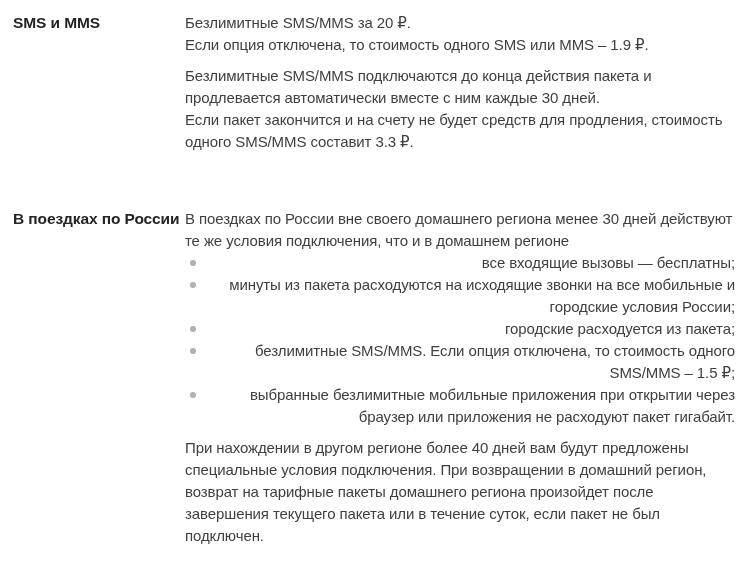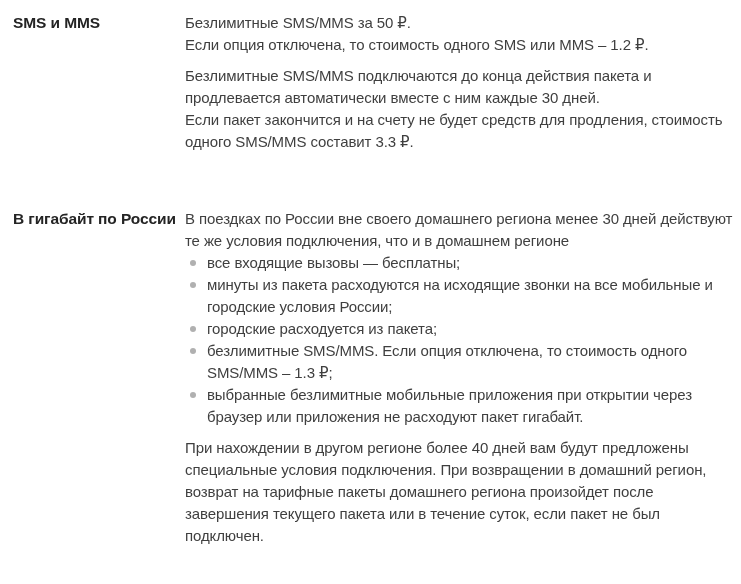--- a/index.html
+++ b/index.html
@@ -41,20 +41,21 @@
     font-size: 15px;
     line-height: 22px;
     letter-spacing: -0.1px;
   }
   .block + .block {
     margin-top: 9px;
   }
   .block--list {
     margin-top: 0 !important;
     list-style: none;
+    text-align: right;
   }
   .item {
     position: relative;
     padding-left: 22px;
   }
   .dot {
     position: absolute;
     left: 5px;
     top: 8px;
     width: 6px;
@@ -64,40 +65,40 @@
   }
 </style>
 </head>
 <body>
 
 <main class="page">
     <section class="row">
     <h2 class="label">SMS и MMS</h2>
     <div class="content">
         <div class="block block--p">
-          <div class="line">Безлимитные SMS/MMS за 50 ₽.</div>
-          <div class="line">Если опция отключена, то стоимость одного SMS или MMS – 1.2 ₽.</div>
+          <div class="line">Безлимитные SMS/MMS за 20 ₽.</div>
+          <div class="line">Если опция отключена, то стоимость одного SMS или MMS – 1.9 ₽.</div>
         </div>
         <div class="block block--p">
           <div class="line">Безлимитные SMS/MMS подключаются до конца действия пакета и продлевается автоматически вместе с ним каждые 30 дней.</div>
           <div class="line">Если пакет закончится и на счету не будет средств для продления, стоимость одного SMS/MMS составит 3.3 ₽.</div>
         </div>
       </div>
   </section>
     <section class="row">
-    <h2 class="label">В гигабайт по России</h2>
+    <h2 class="label">В поездках по России</h2>
     <div class="content">
         <div class="block block--p">
           <div class="line">В поездках по России вне своего домашнего региона менее 30 дней действуют те же условия подключения, что и в домашнем регионе</div>
         </div>
         <ul class="block block--list">
           <li class="item"><span class="dot"></span><span class="item-text">все входящие вызовы — бесплатны;</span></li>
           <li class="item"><span class="dot"></span><span class="item-text">минуты из пакета расходуются на исходящие звонки на все мобильные и городские условия России;</span></li>
           <li class="item"><span class="dot"></span><span class="item-text">городские расходуется из пакета;</span></li>
-          <li class="item"><span class="dot"></span><span class="item-text">безлимитные SMS/MMS. Если опция отключена, то стоимость одного SMS/MMS – 1.3 ₽;</span></li>
+          <li class="item"><span class="dot"></span><span class="item-text">безлимитные SMS/MMS. Если опция отключена, то стоимость одного SMS/MMS – 1.5 ₽;</span></li>
           <li class="item"><span class="dot"></span><span class="item-text">выбранные безлимитные мобильные приложения при открытии через браузер или приложения не расходуют пакет гигабайт.</span></li>
         </ul>
         <div class="block block--p">
           <div class="line">При нахождении в другом регионе более 40 дней вам будут предложены специальные условия подключения. При возвращении в домашний регион, возврат на тарифные пакеты домашнего региона произойдет после завершения текущего пакета или в течение суток, если пакет не был подключен.</div>
         </div>
       </div>
   </section>
   </main>
 
 </body></html>

